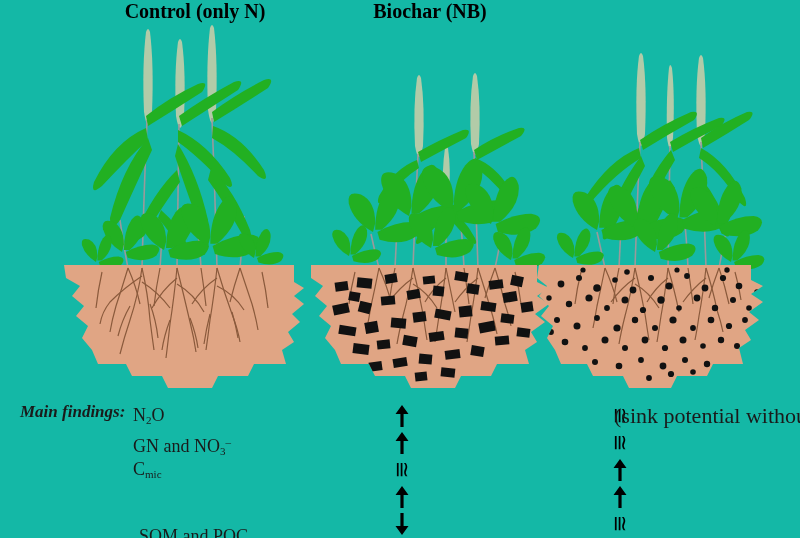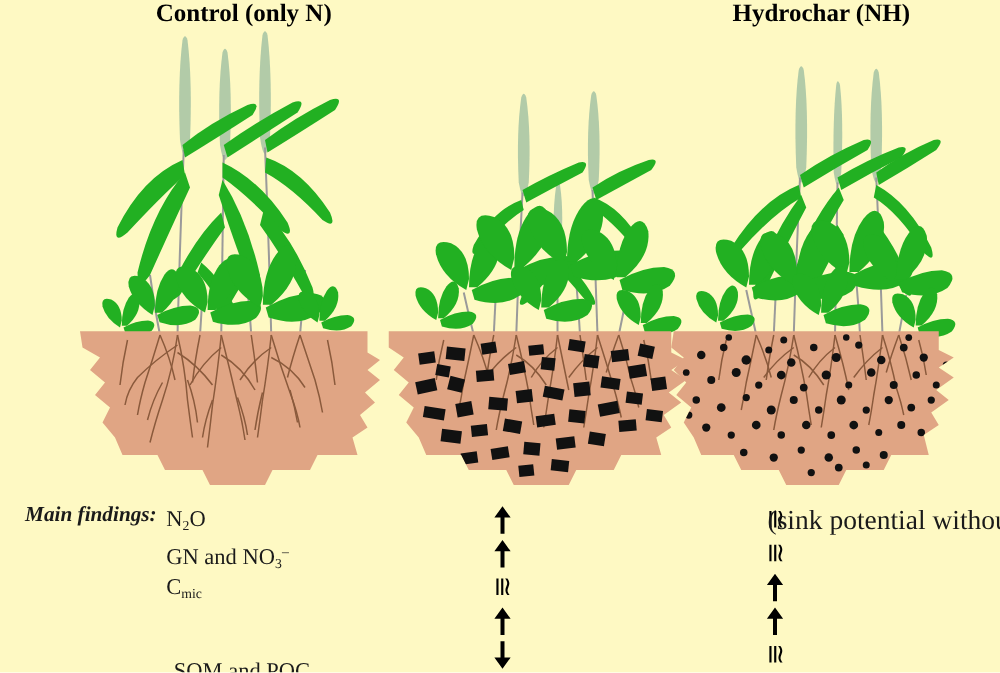--- a/index.html
+++ b/index.html
@@ -3,21 +3,21 @@
 <meta charset="utf-8">
 <style>
   html, body {
     margin: 0; padding: 0;
     background: #ffffff;
   }
   #stage {
     position: relative;
     width: 800px;
     height: 538px;
-    background: #fef9c3;
+    background: #14b8a6;
     overflow: hidden;
     font-family: "Liberation Serif", serif;
   }
 
   
   .col-title {
     position: absolute;
     top: 0px;
     font-family: "Liberation Serif", serif;
     font-weight: bold;
@@ -105,21 +105,21 @@
     white-space: nowrap;
   }
   .arrow-svg { display: block; }
 </style>
 </head>
 <body>
 
 <div id="stage">
 
   <div id="title-control" class="col-title">Control (only N)</div>
-  <div id="title-hydrochar" class="col-title">Hydrochar (NH)</div>
+  <div id="title-biochar" class="col-title">Biochar (NB)</div>
 
   <div class="panel" id="panel-control">
     <svg width="250" height="390" viewBox="0 0 250 390">
       <defs>
         <clipPath id="soilClip1">
           <path d="M6,245 L236,245 L236,262 L246,268 L236,276 L246,284 L234,294 L242,302 L230,312
                    L236,322 L224,330 L228,344 L196,344 L190,356 L160,356 L154,368 L110,368
                    L104,356 L74,356 L68,344 L40,344 L34,330 L24,318 L30,306 L18,296 L26,286
                    L14,276 L22,266 L8,258 Z"></path>
         </clipPath>

